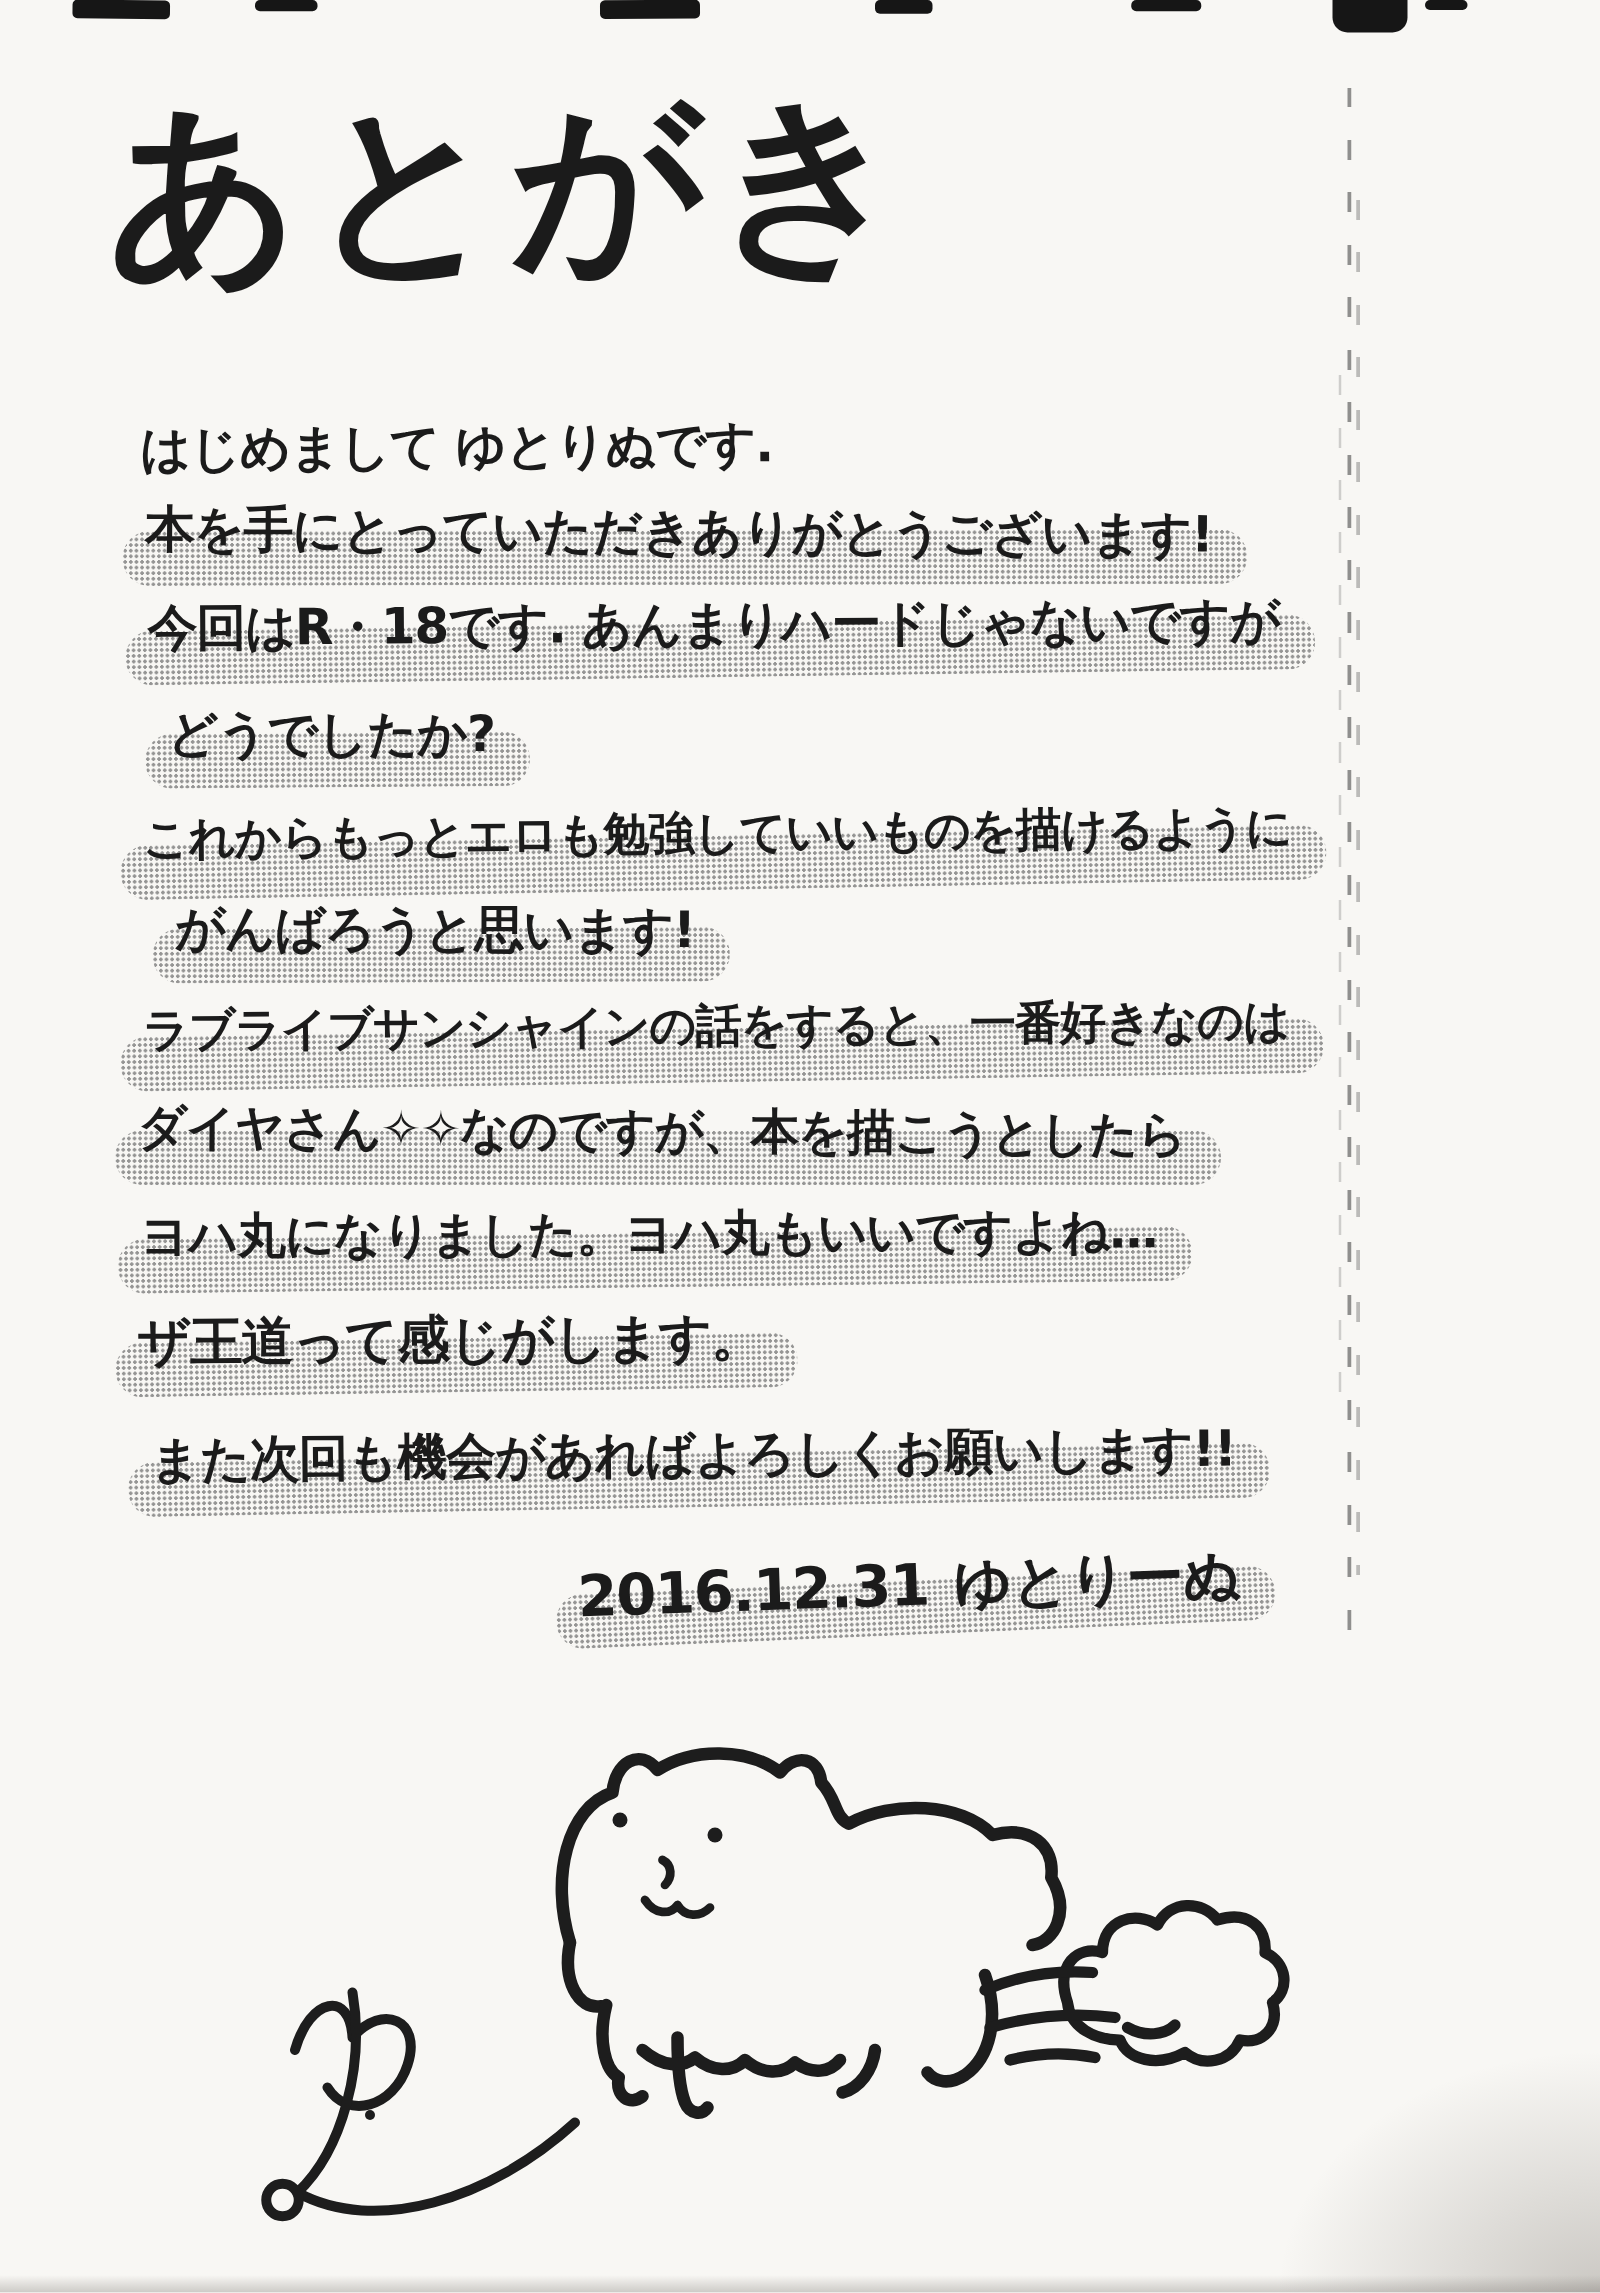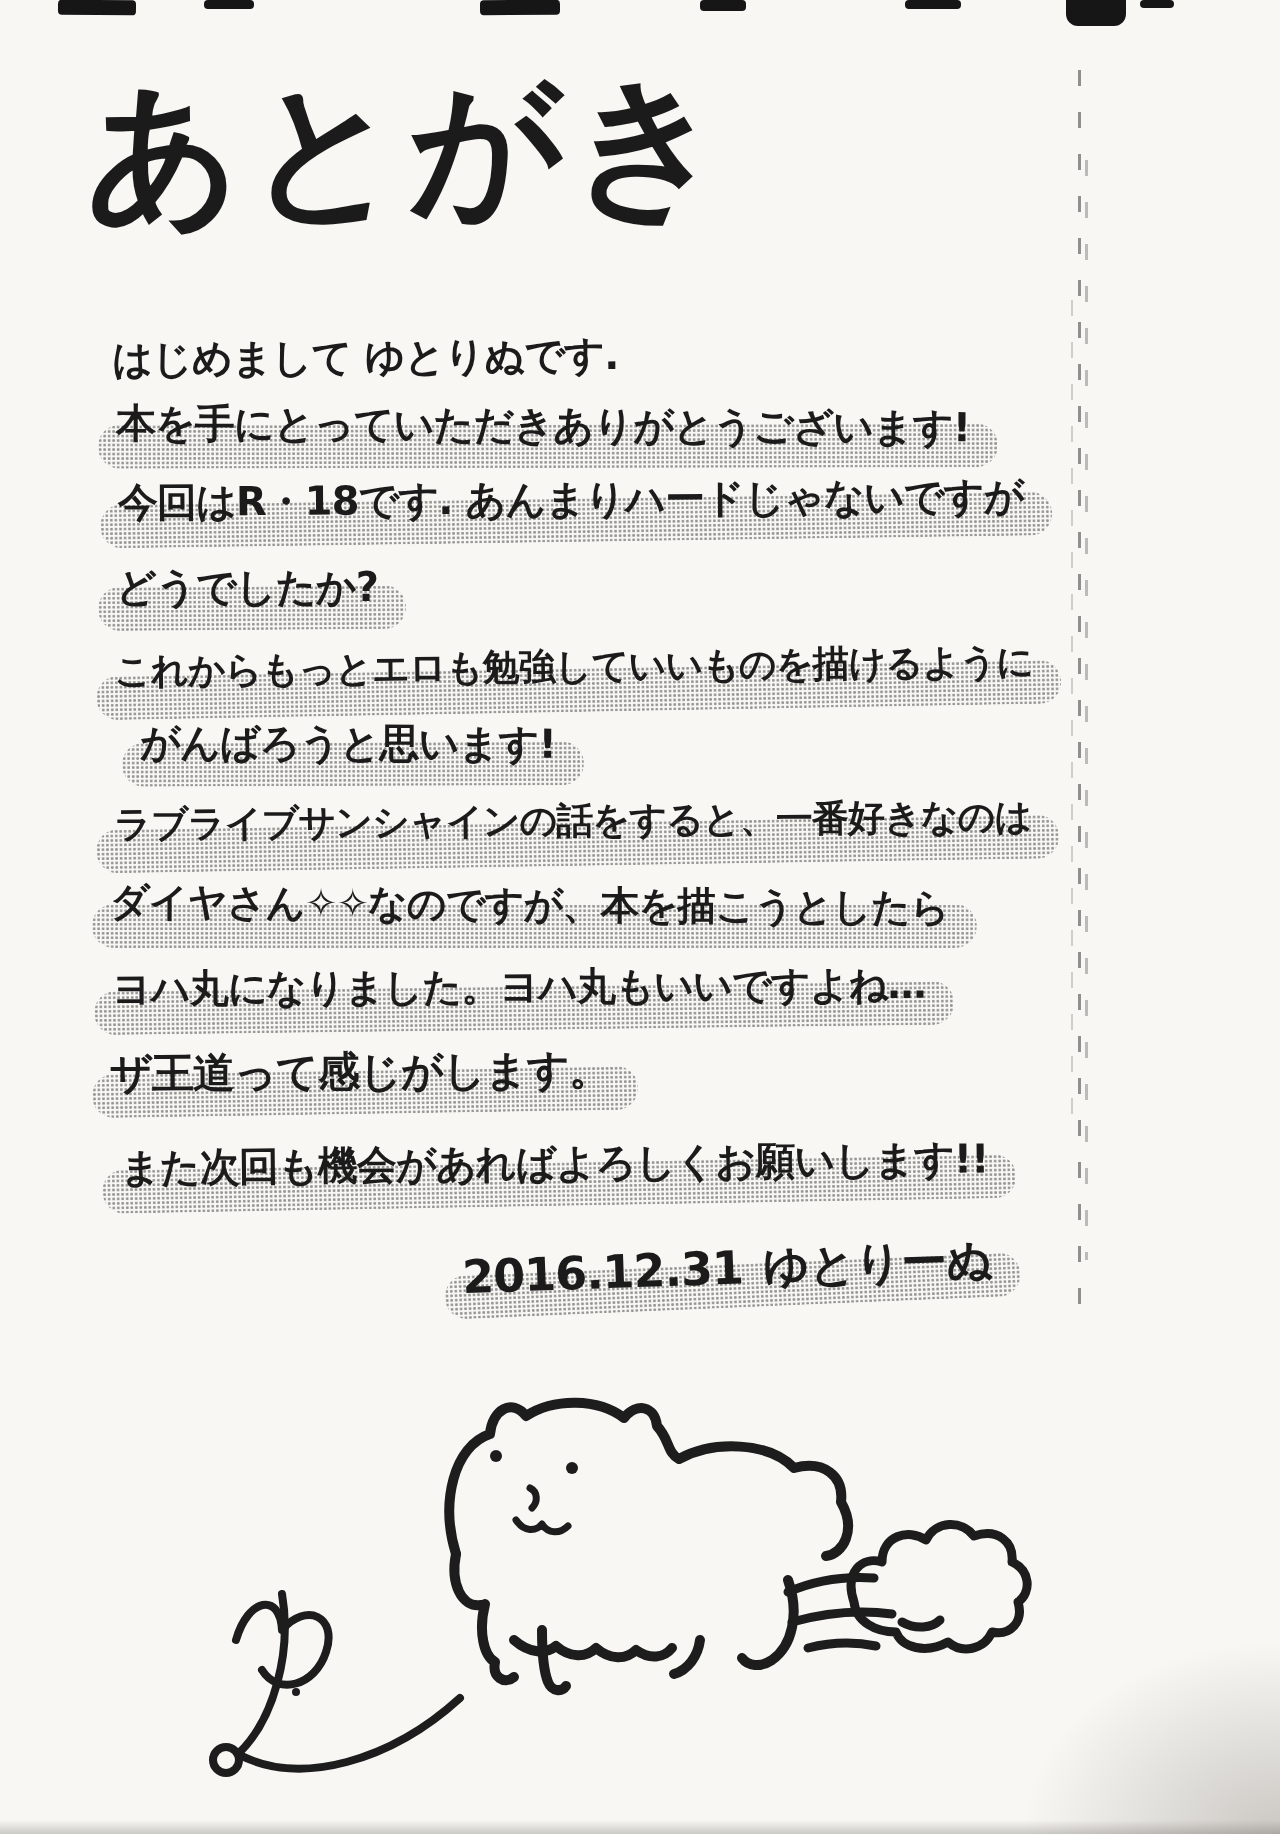--- a/index.html
+++ b/index.html
@@ -22,21 +22,21 @@
     background-size:4.5px 4.5px;
     transform:rotate(-.4deg);
   }
   .title{
     position:absolute;left:85px;top:48px;font-size:152px;font-weight:900;
     letter-spacing:6px;transform:rotate(-1deg);white-space:nowrap;
   }
   .ln0{left:112px;top:330px;transform:rotate(-.5deg);}
   .ln1{left:116px;top:398px;transform:rotate(.3deg);}
   .ln2{left:118px;top:472px;transform:rotate(-.4deg);}
-  .ln3{left:116px;top:560px;}
+  .ln3{left:134px;top:560px;}
   .ln4{left:114px;top:642px;font-size:37px;transform:rotate(-.6deg);}
   .ln5{left:140px;top:716px;transform:rotate(.2deg);}
   .ln6{left:114px;top:796px;font-size:37px;transform:rotate(-.5deg);}
   .ln7{left:110px;top:878px;font-size:39px;transform:rotate(.4deg);}
   .ln8{left:112px;top:960px;font-size:39px;transform:rotate(-.3deg);}
   .ln9{left:110px;top:1044px;font-size:42px;transform:rotate(-.5deg);}
   .ln10{left:120px;top:1136px;transform:rotate(-.6deg);}
   .dateline{left:462px;top:1238px;font-size:46px;transform:rotate(-2deg);}
   .dateline .name{margin-left:20px;}
   

